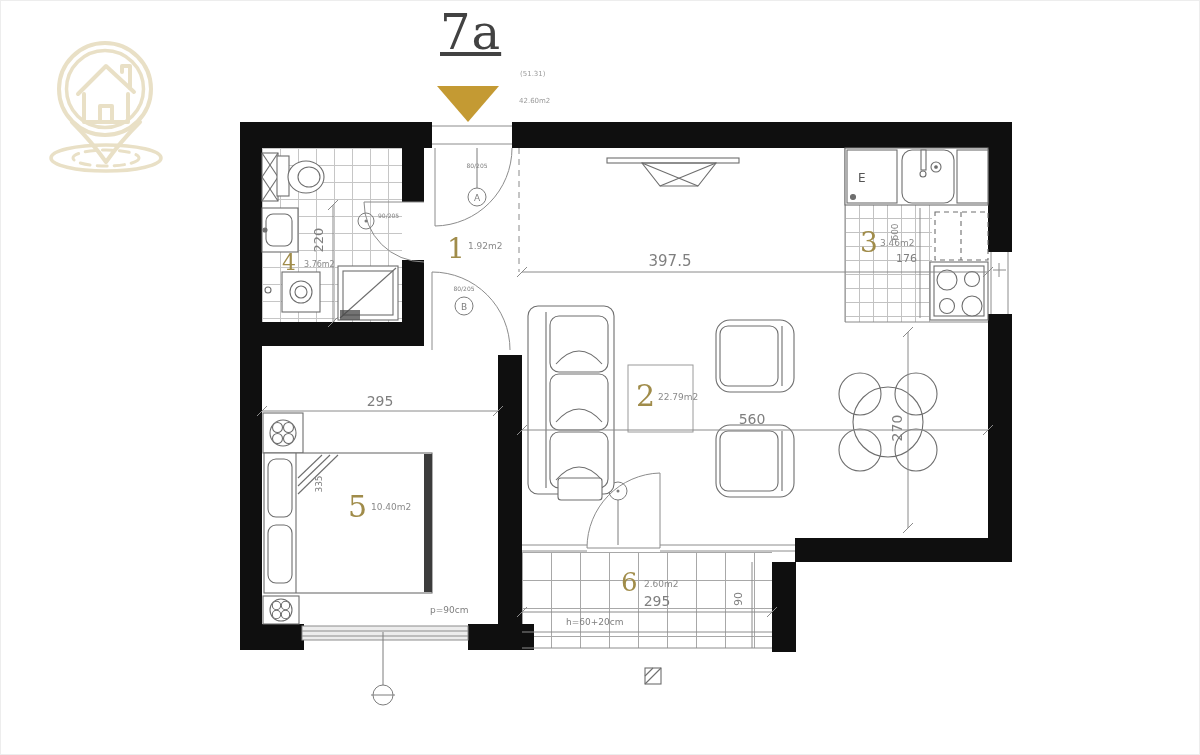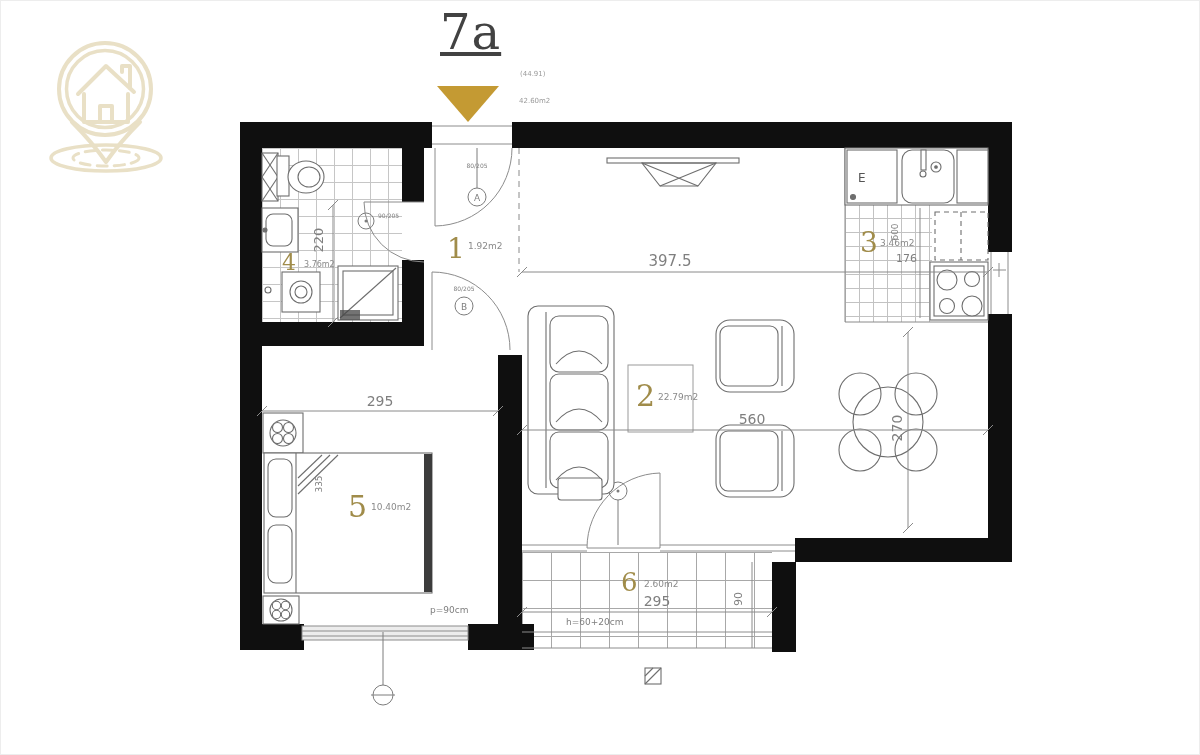--- a/index.html
+++ b/index.html
@@ -321,15 +321,15 @@
       <path d="M 38 62 L 66 34 L 94 60"></path>
       <path d="M 82 40 L 82 34 L 90 34 L 90 56"></path>
       <path d="M 44 62 L 44 90 L 88 90 L 88 62"></path>
       <path d="M 60 90 L 60 74 L 72 74 L 72 90"></path>
     </g>
   </svg>
 
   <div class="abs unit-title">7a</div>
   <div class="abs entry-triangle"></div>
   <div class="abs net-area">42.60m2</div>
-  <div class="abs gross-area">(44.91)</div>
+  <div class="abs gross-area">(51.31)</div>
 
 </div>
 
 </body></html>

